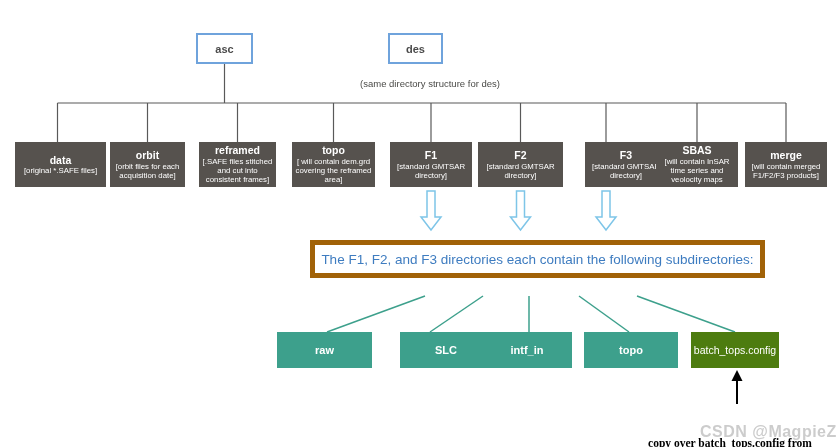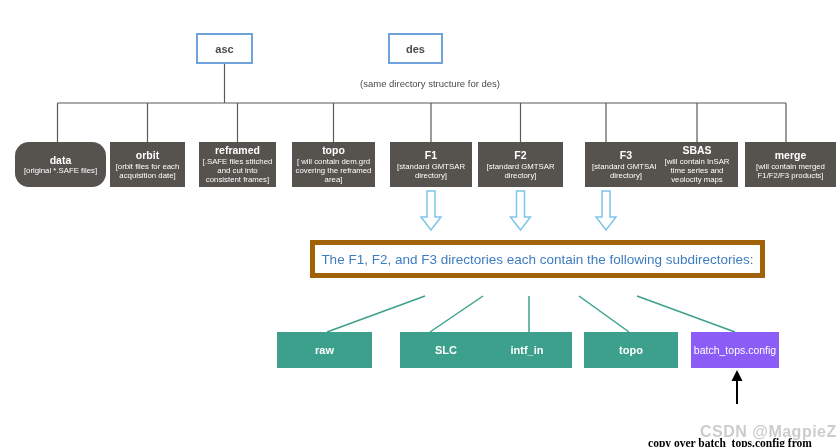--- a/index.html
+++ b/index.html
@@ -31,21 +31,21 @@
     box-sizing:border-box;border:5px solid #a16207;background:#ffffff;
     color:#3E7CC0;font-size:13.5px;display:flex;align-items:center;justify-content:center;
     text-align:center;z-index:2;
   }
   
   .subbox{
     box-sizing:border-box;color:#ffffff;font-size:11px;font-weight:bold;z-index:2;
     display:flex;align-items:center;justify-content:center;text-align:center;
   }
   .subbox.teal{background:#3DA08C;}
-  .subbox.orange{background:#8b5cf6;font-weight:normal;font-size:10.5px;}
+  .subbox.orange{background:#4d7c0f;font-weight:normal;font-size:10.5px;}
   
   .caption{
     font-family:"Liberation Serif",serif;font-weight:bold;color:#000000;
     font-size:11.5px;line-height:1.1;text-align:center;z-index:3;
   }
   .caption .red{color:#FF0000;}
   
   .watermark{
     color:#9a9a9a;opacity:0.5;font-size:16px;font-weight:bold;
     letter-spacing:0.5px;z-index:4;white-space:nowrap;
@@ -93,21 +93,21 @@
   </svg>
 
   <div class="rootnode abs" style="left:196px;top:33px;width:57px;height:31px;">
     <span>asc</span>
   </div>
   <div class="rootnode abs" style="left:388px;top:33px;width:55px;height:31px;">
     <span>des</span>
   </div>
   <div class="note abs" style="left:330px;top:78px;width:200px;">(same directory structure for des)</div>
 
-  <div class="darkbox abs" style="left:15px;top:142px;width:91px;height:45px;border-radius:14px;">
+  <div class="darkbox abs" style="left:15px;top:142px;width:91px;height:45px;">
     <span class="title">data</span>
     <span class="subtitle">[original *.SAFE files]</span>
   </div>
   <div class="darkbox abs" style="left:110px;top:142px;width:75px;height:45px;">
     <span class="title">orbit</span>
     <span class="subtitle">[orbit files for each acquisition date]</span>
   </div>
   <div class="darkbox abs" style="left:199px;top:142px;width:77px;height:45px;">
     <span class="title">reframed</span>
     <span class="subtitle">[.SAFE files stitched and cut into consistent frames]</span>
@@ -125,21 +125,21 @@
     <span class="subtitle">[standard GMTSAR directory]</span>
   </div>
   <div class="darkbox abs" style="left:565px;top:142px;width:82px;height:45px;margin-left:20px;">
     <span class="title">F3</span>
     <span class="subtitle">[standard GMTSAR directory]</span>
   </div>
   <div class="darkbox abs" style="left:656px;top:142px;width:82px;height:45px;">
     <span class="title">SBAS</span>
     <span class="subtitle">[will contain InSAR time series and veolocity maps</span>
   </div>
-  <div class="darkbox abs" style="left:745px;top:142px;width:91px;height:45px;">
+  <div class="darkbox abs" style="left:745px;top:142px;width:82px;height:45px;">
     <span class="title">merge</span>
     <span class="subtitle">[will contain merged F1/F2/F3 products]</span>
   </div>
 
   <div class="infobox abs" style="left:310px;top:240px;width:455px;height:38px;">
     <span>The F1, F2, and F3 directories each contain the following subdirectories:</span>
   </div>
 
   <div class="subbox teal abs" style="left:277px;top:332px;width:95px;height:36px;">
     <span>raw</span>

